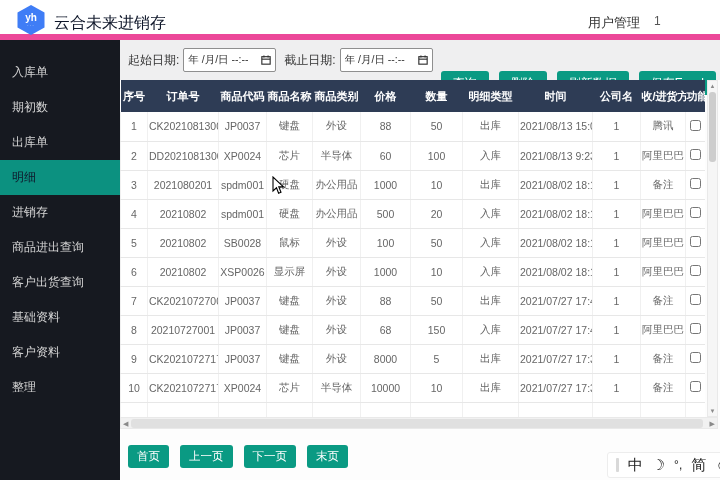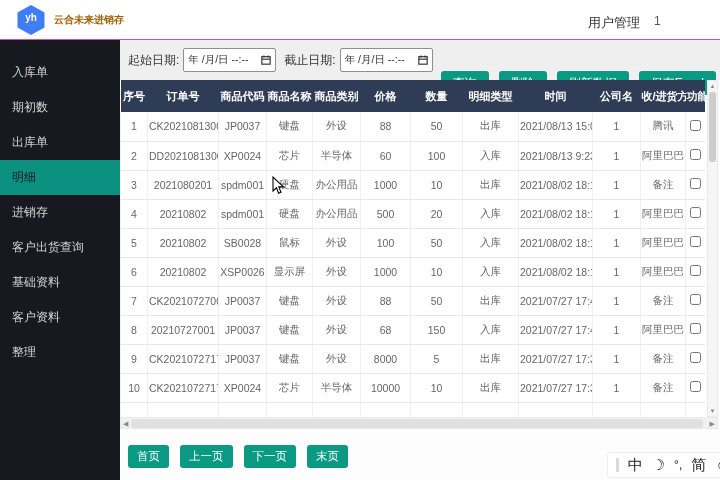--- a/index.html
+++ b/index.html
@@ -1,26 +1,26 @@
 <!DOCTYPE html>
 <html><head>
 <meta charset="utf-8">
 <style>
   * { margin:0; padding:0; box-sizing:border-box; }
   html,body { width:720px; height:480px; overflow:hidden; }
   body { font-family:"Liberation Sans","DejaVu Sans",sans-serif; position:relative; background:#fff; }
   #app { position:absolute; inset:0; width:720px; height:480px; background:#fefefe; }
 
   
-  .header { position:absolute; left:0; top:0; width:720px; height:40px; background:#ffffff; border-bottom:1px solid #ec4899; z-index:5; }
+  .header { position:absolute; left:0; top:0; width:720px; height:40px; background:#ffffff; border-bottom:6px solid #ec4899; z-index:5; }
   .logo { position:absolute; left:16px; top:5px; width:30px; height:30px; background:#3f7df6;
           clip-path:polygon(50% 0,95% 25%,95% 75%,50% 100%,5% 75%,5% 25%); display:flex; flex-direction:column; align-items:center; justify-content:center; }
   .logo .yh { color:#fff; font-size:10px; font-weight:bold; line-height:10px; }
   .logo .dots { color:#cfe0ff; font-size:5px; line-height:5px; letter-spacing:1px; }
-  .app-title { position:absolute; left:54px; top:13px; font-size:10px; color:#a16207; font-weight:700; }
+  .app-title { position:absolute; left:54px; top:13px; font-size:16px; color:#0f172a; font-weight:400; }
   .user-menu { position:absolute; left:588px; top:14px; font-size:13px; color:#333; cursor:pointer; }
   .user-badge { position:absolute; left:654px; top:14px; font-size:12px; color:#555; }
 
   
   .sidebar { position:absolute; left:0; top:40px; width:120px; height:440px; background:#161920; z-index:4; }
   .sidebar ul { list-style:none; padding-top:15px; }
   .sidebar li { height:35px; line-height:35px; padding-left:12px; font-size:12px; color:#d6d6d6; cursor:pointer; white-space:nowrap; }
   .sidebar li.active { background:#0c9180; color:#0f172a; }
 
   
@@ -88,20 +88,21 @@
     <div class="user-badge">1</div>
   </div>
 
   <div class="sidebar">
     <ul>
         <li>入库单</li>
         <li>期初数</li>
         <li>出库单</li>
         <li class="active">明细</li>
         <li>进销存</li>
+        <li>商品进出查询</li>
         <li>客户出货查询</li>
         <li>基础资料</li>
         <li>客户资料</li>
         <li>整理</li>
       </ul>
   </div>
 
   <div class="main">
 
     <div class="filterbar">

